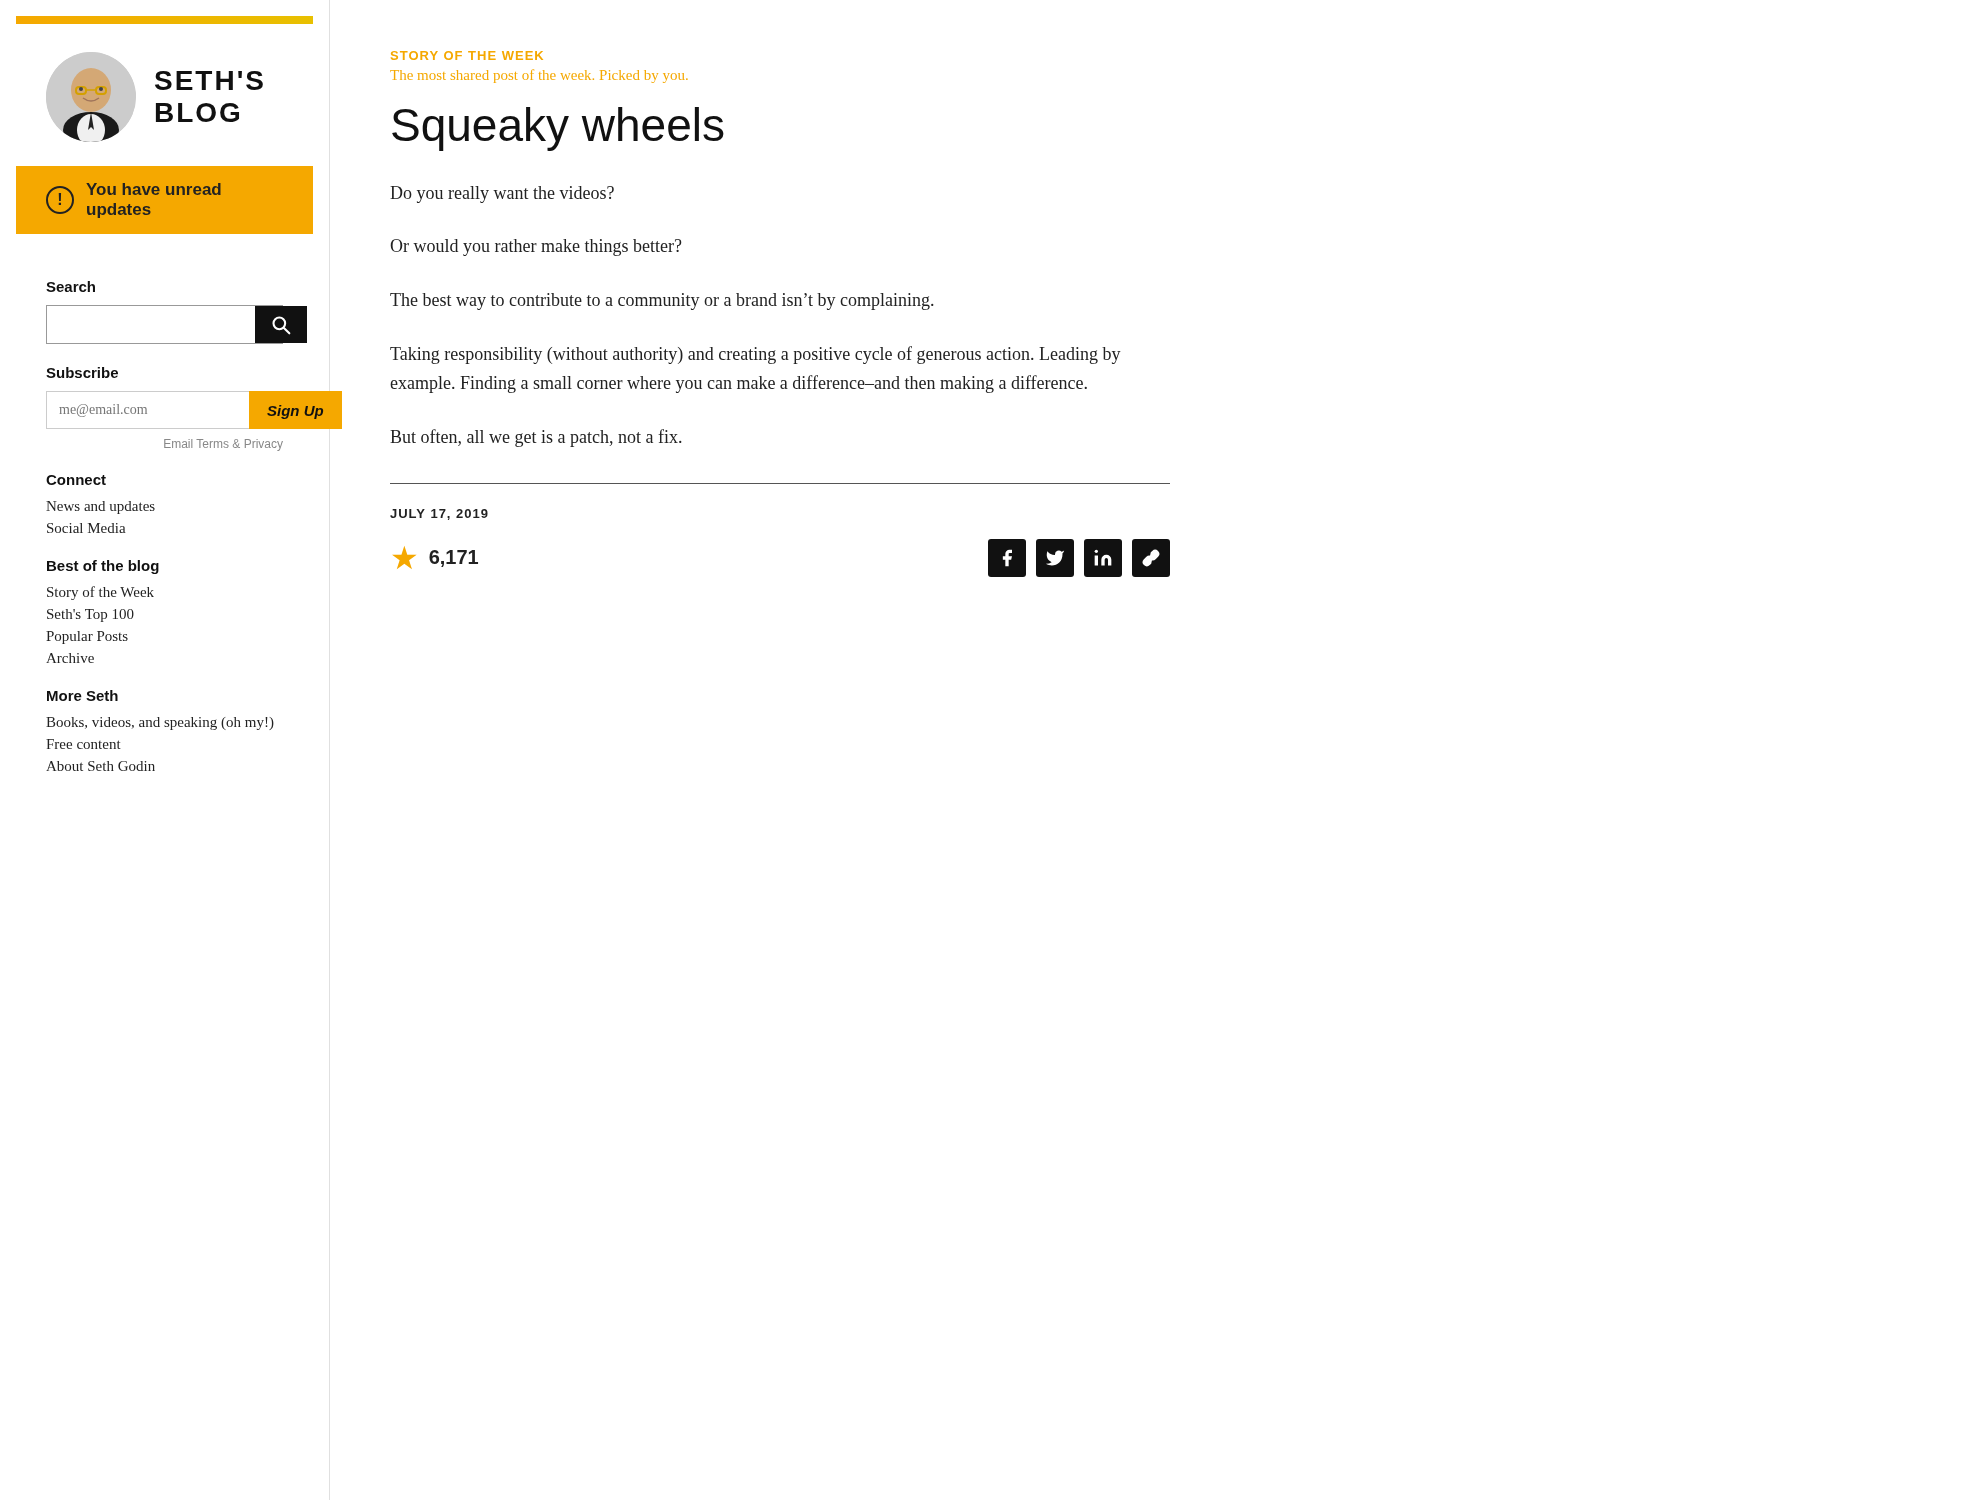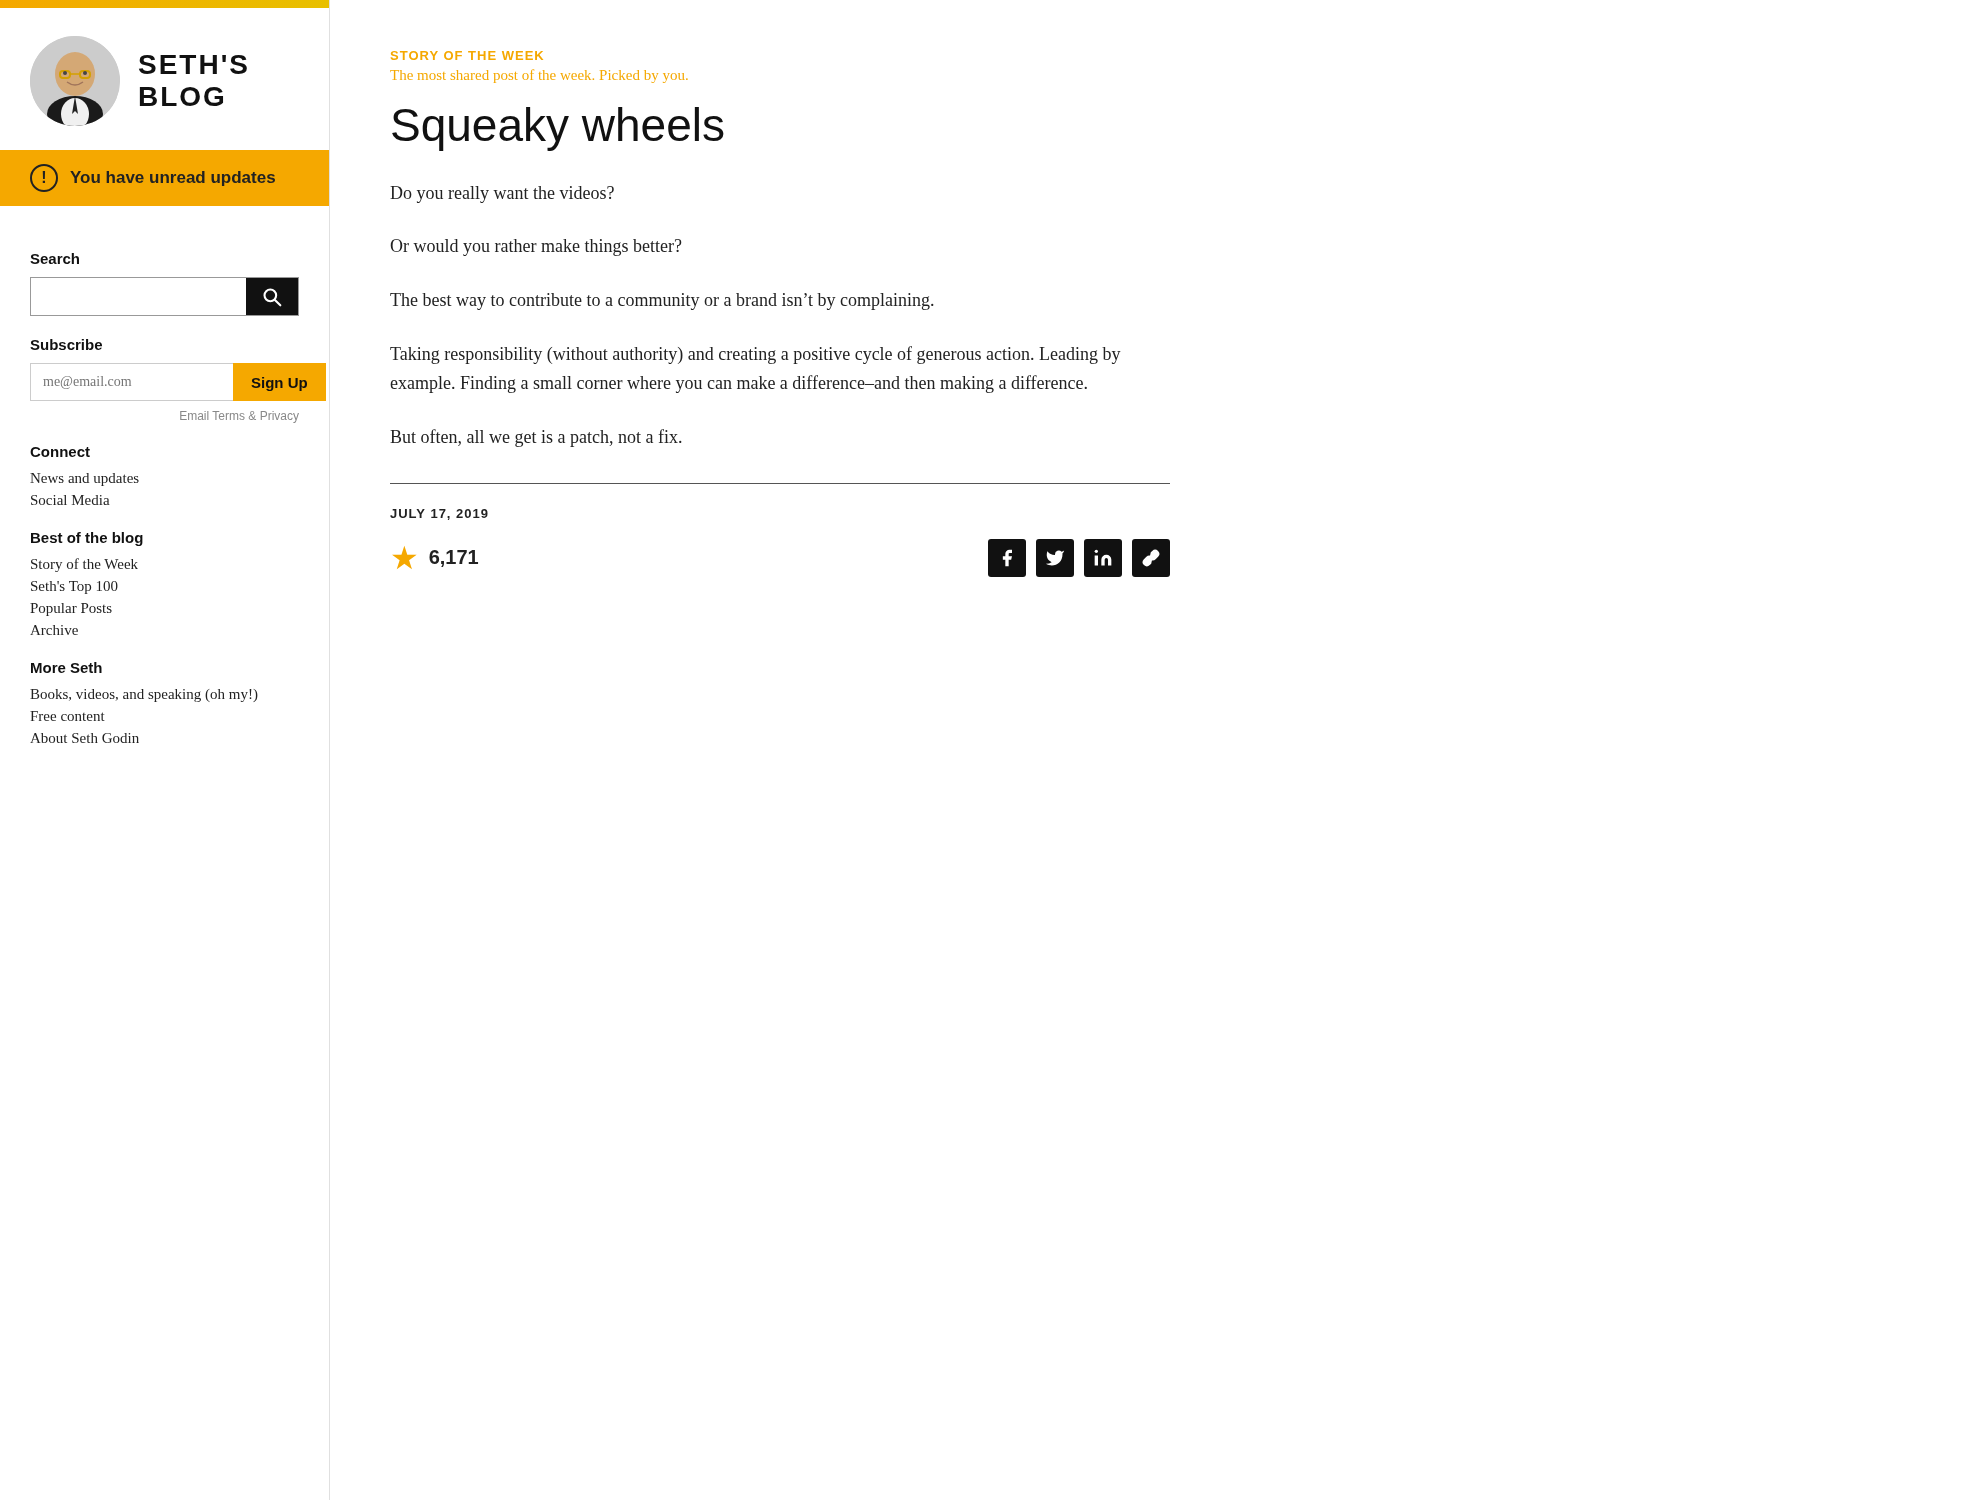--- a/index.html
+++ b/index.html
@@ -9,21 +9,21 @@
       color: #222;
       display: flex;
       min-height: 100vh;
     }
 
     
     #sidebar {
       width: 330px;
       min-width: 330px;
       border-right: 1px solid #e0e0e0;
-      padding: 0;
+      padding: 16px;
       background: #fff;
       display: flex;
       flex-direction: column;
     }
 
     .top-bar {
       height: 8px;
       background: linear-gradient(to right, #f5a800, #e8c000);
       width: 100%;
     }
@@ -154,20 +154,21 @@
     .signup-btn {
       background: #f5a800;
       border: none;
       padding: 10px 18px;
       font-family: Arial, Helvetica, sans-serif;
       font-weight: 700;
       font-size: 15px;
       color: #111;
       cursor: pointer;
       white-space: nowrap;
+      font-style: italic;
     }
 
     .email-terms {
       font-family: Arial, Helvetica, sans-serif;
       font-size: 12px;
       color: #888;
       text-align: right;
       margin-top: 8px;
     }
 

